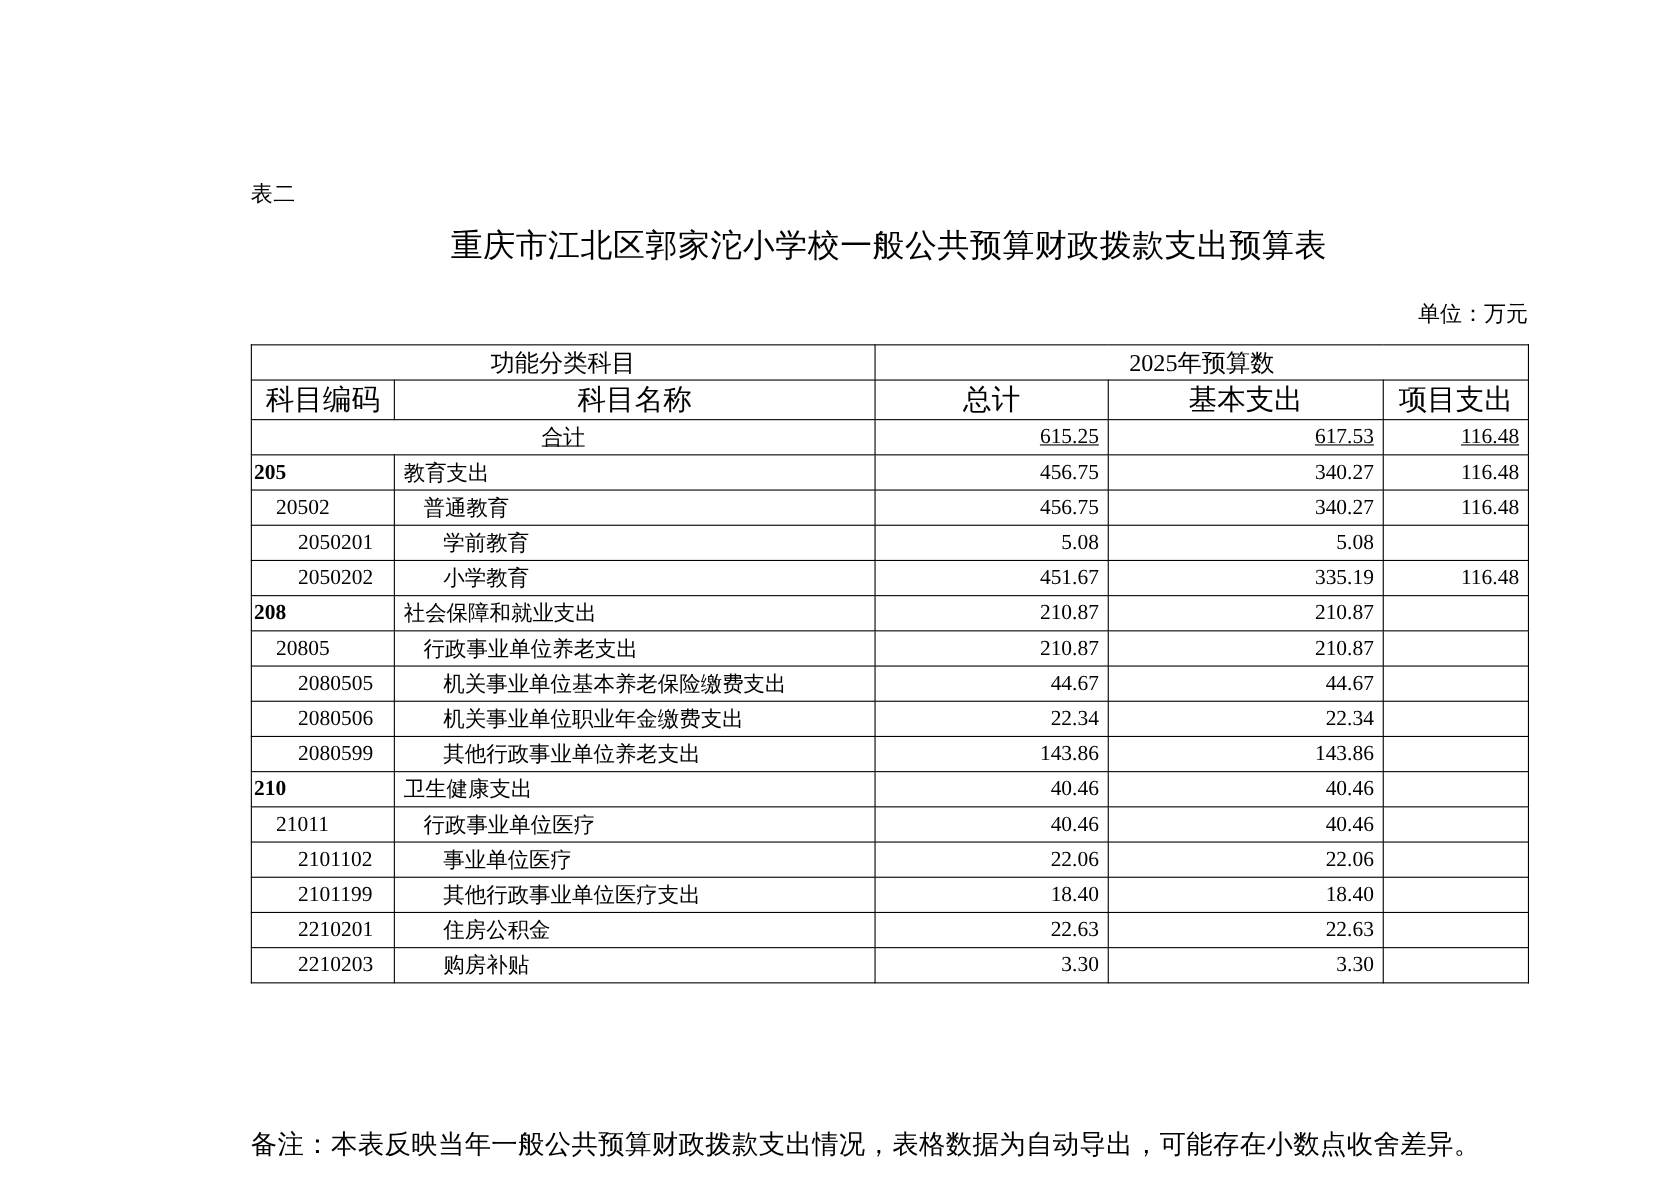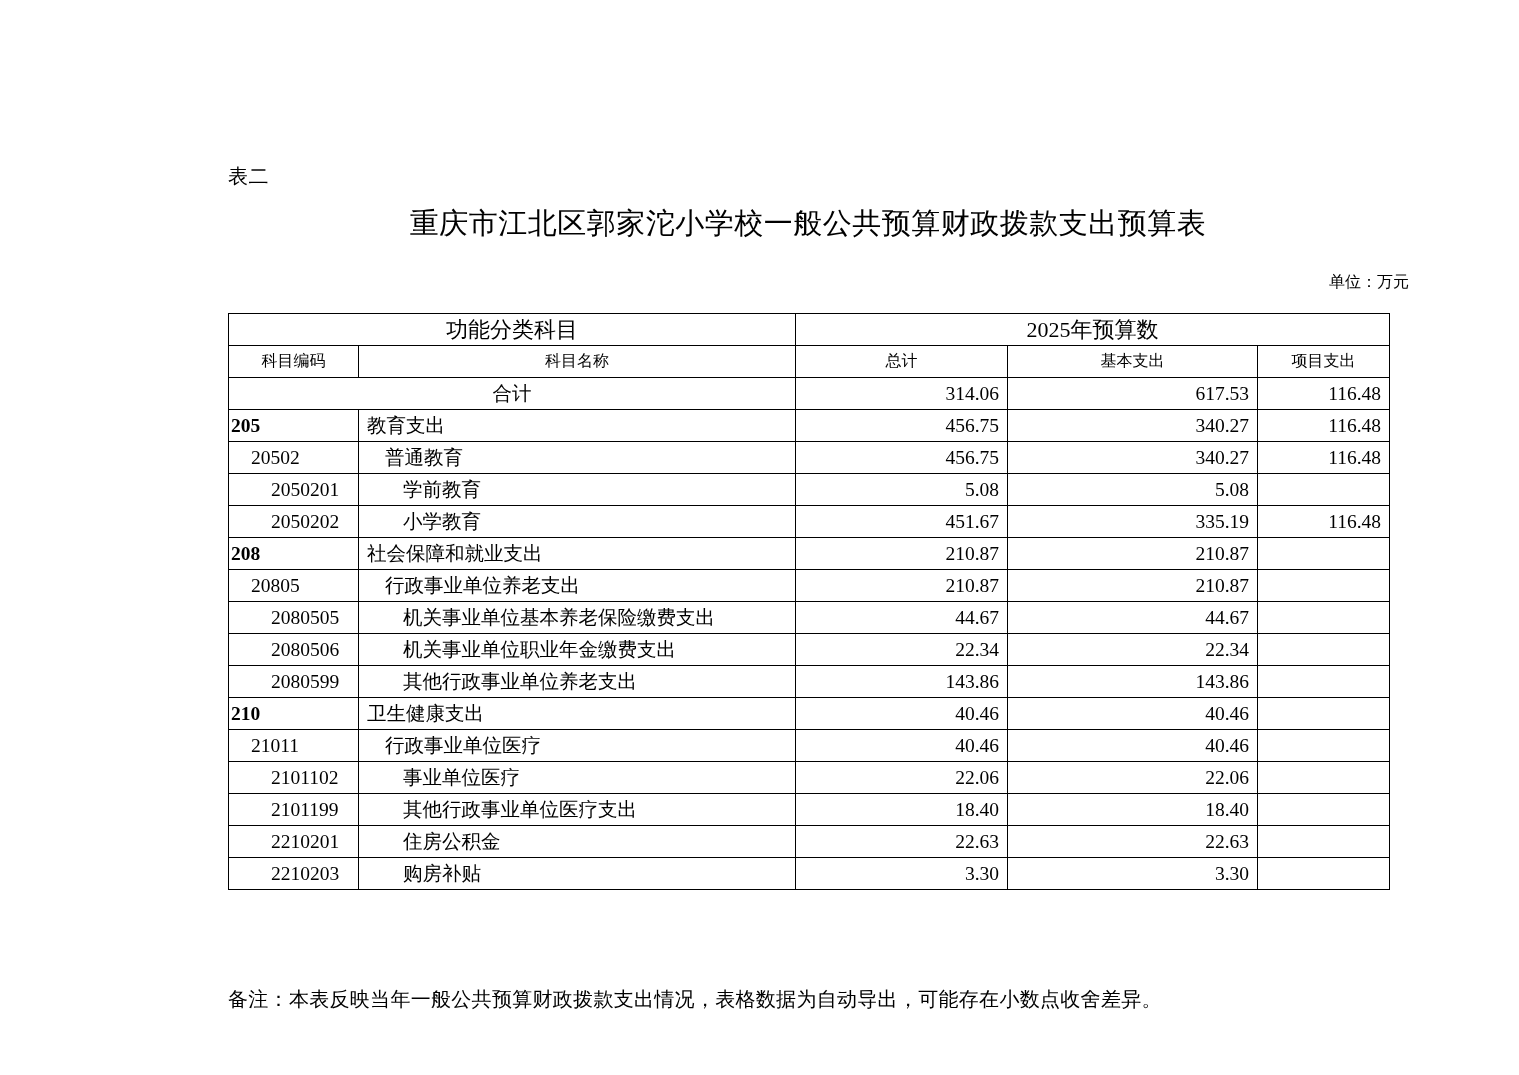--- a/index.html
+++ b/index.html
@@ -38,22 +38,21 @@
     font-size: 29px;
     font-weight: normal;
     letter-spacing: 0.5px;
   }
   .unit {
     position: absolute;
     left: 0px;
     top: 272px;
     width: 1389px;
     text-align: right;
-    font-size: 16px;
-    padding-left: 20px;
+    font-size: 20px;
   }
   table.budget {
     position: absolute;
     left: 228px;
     top: 313px;
     border-collapse: collapse;
     table-layout: fixed;
     width: 1161px;
     font-size: 19.5px;
   }
@@ -69,43 +68,44 @@
   .c-basic { width: 250px; }
   .c-proj  { width: 132px; }
 
   .hdr {
     text-align: center;
     font-size: 22px;
     height: 56px;
   }
   .hdr2 {
     text-align: center;
-    font-size: 16px;
+    font-size: 26px;
     height: 45px;
   }
   .num {
     text-align: right;
     padding-right: 8px;
   }
   .sum-row td {
     text-align: center;
+    text-decoration: underline;
   }
   .sum-row td.num { text-align: right; }
   .lvl0 .code { padding-left: 2px; font-weight: bold; text-align: left; }
   .lvl1 .code { padding-left: 22px; text-align: left; }
   .lvl2 .code { padding-left: 42px; text-align: left; }
   .lvl0 .nm { padding-left: 8px; }
   .lvl1 .nm { padding-left: 26px; margin-top: 34px; }
   .lvl2 .nm { padding-left: 44px; }
   .tall td { height: 42px; }
   .note {
     position: absolute;
     left: 228px;
-    top: 986px;
-    font-size: 20px;
+    top: 1024px;
+    font-size: 24px;
     letter-spacing: 0.3px;
   }
 </style>
 </head>
 <body>
 
 <div class="page">
 
   <div class="tag">表二</div>
 
@@ -129,21 +129,21 @@
       <tr>
         <td class="hdr2">科目编码</td>
         <td class="hdr2">科目名称</td>
         <td class="hdr2">总计</td>
         <td class="hdr2">基本支出</td>
         <td class="hdr2">项目支出</td>
       </tr>
 
       <tr class="sum-row">
         <td colspan="2" style="text-align:center">合计</td>
-        <td class="num">314.06</td>
+        <td class="num">615.25</td>
         <td class="num">617.53</td>
         <td class="num">116.48</td>
       </tr>
 
       <tr class="lvl0">
         <td class="code">205</td>
         <td class="nm">教育支出</td>
         <td class="num">456.75</td>
         <td class="num">340.27</td>
         <td class="num">116.48</td>

